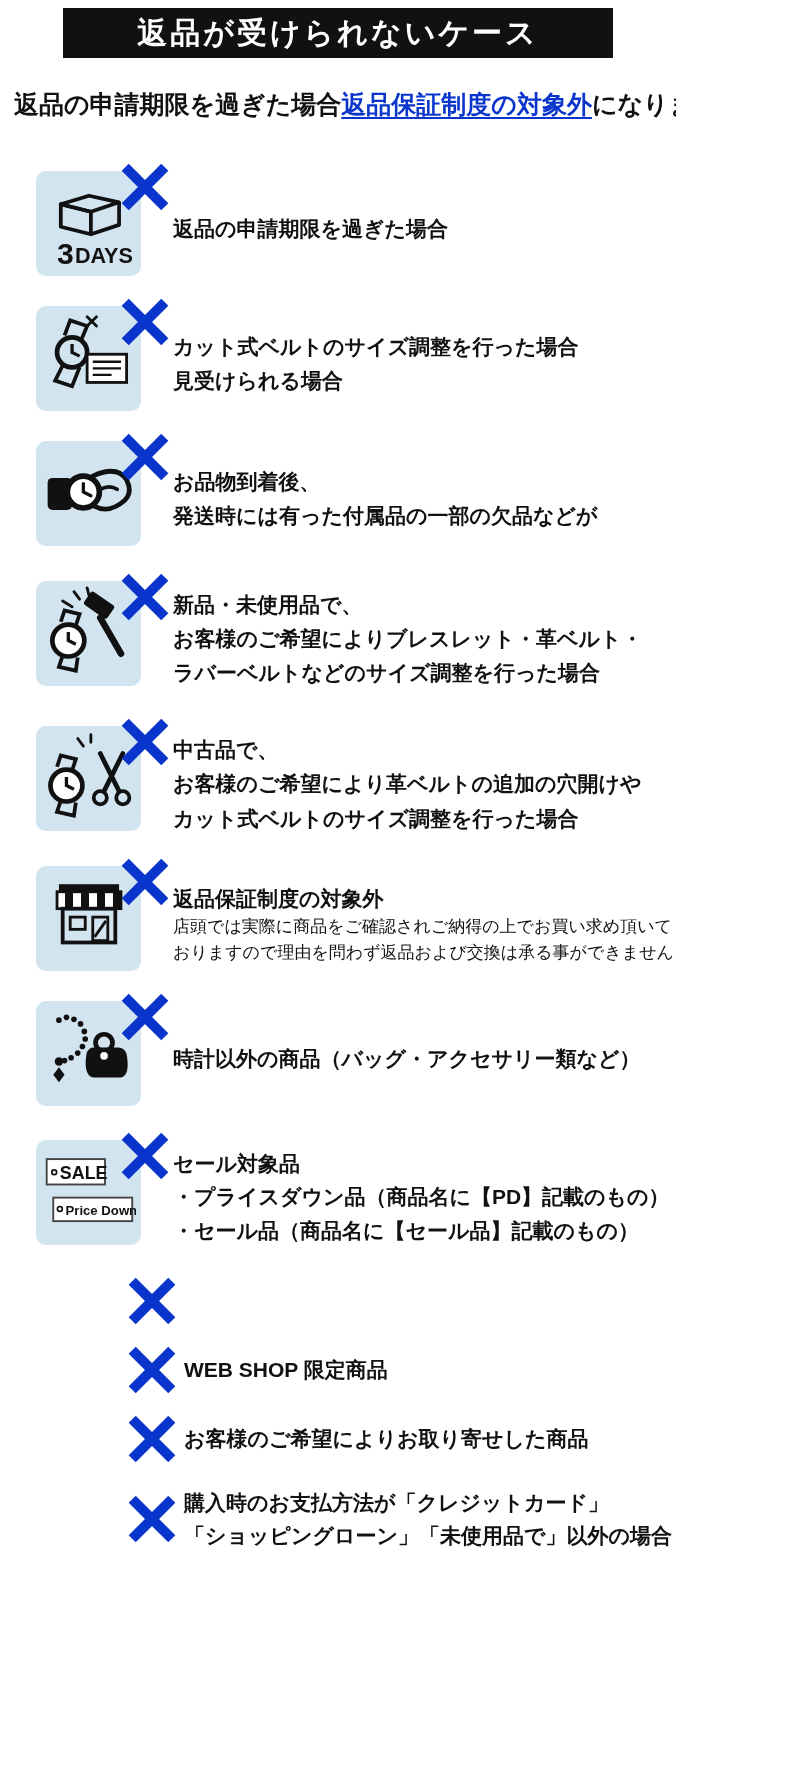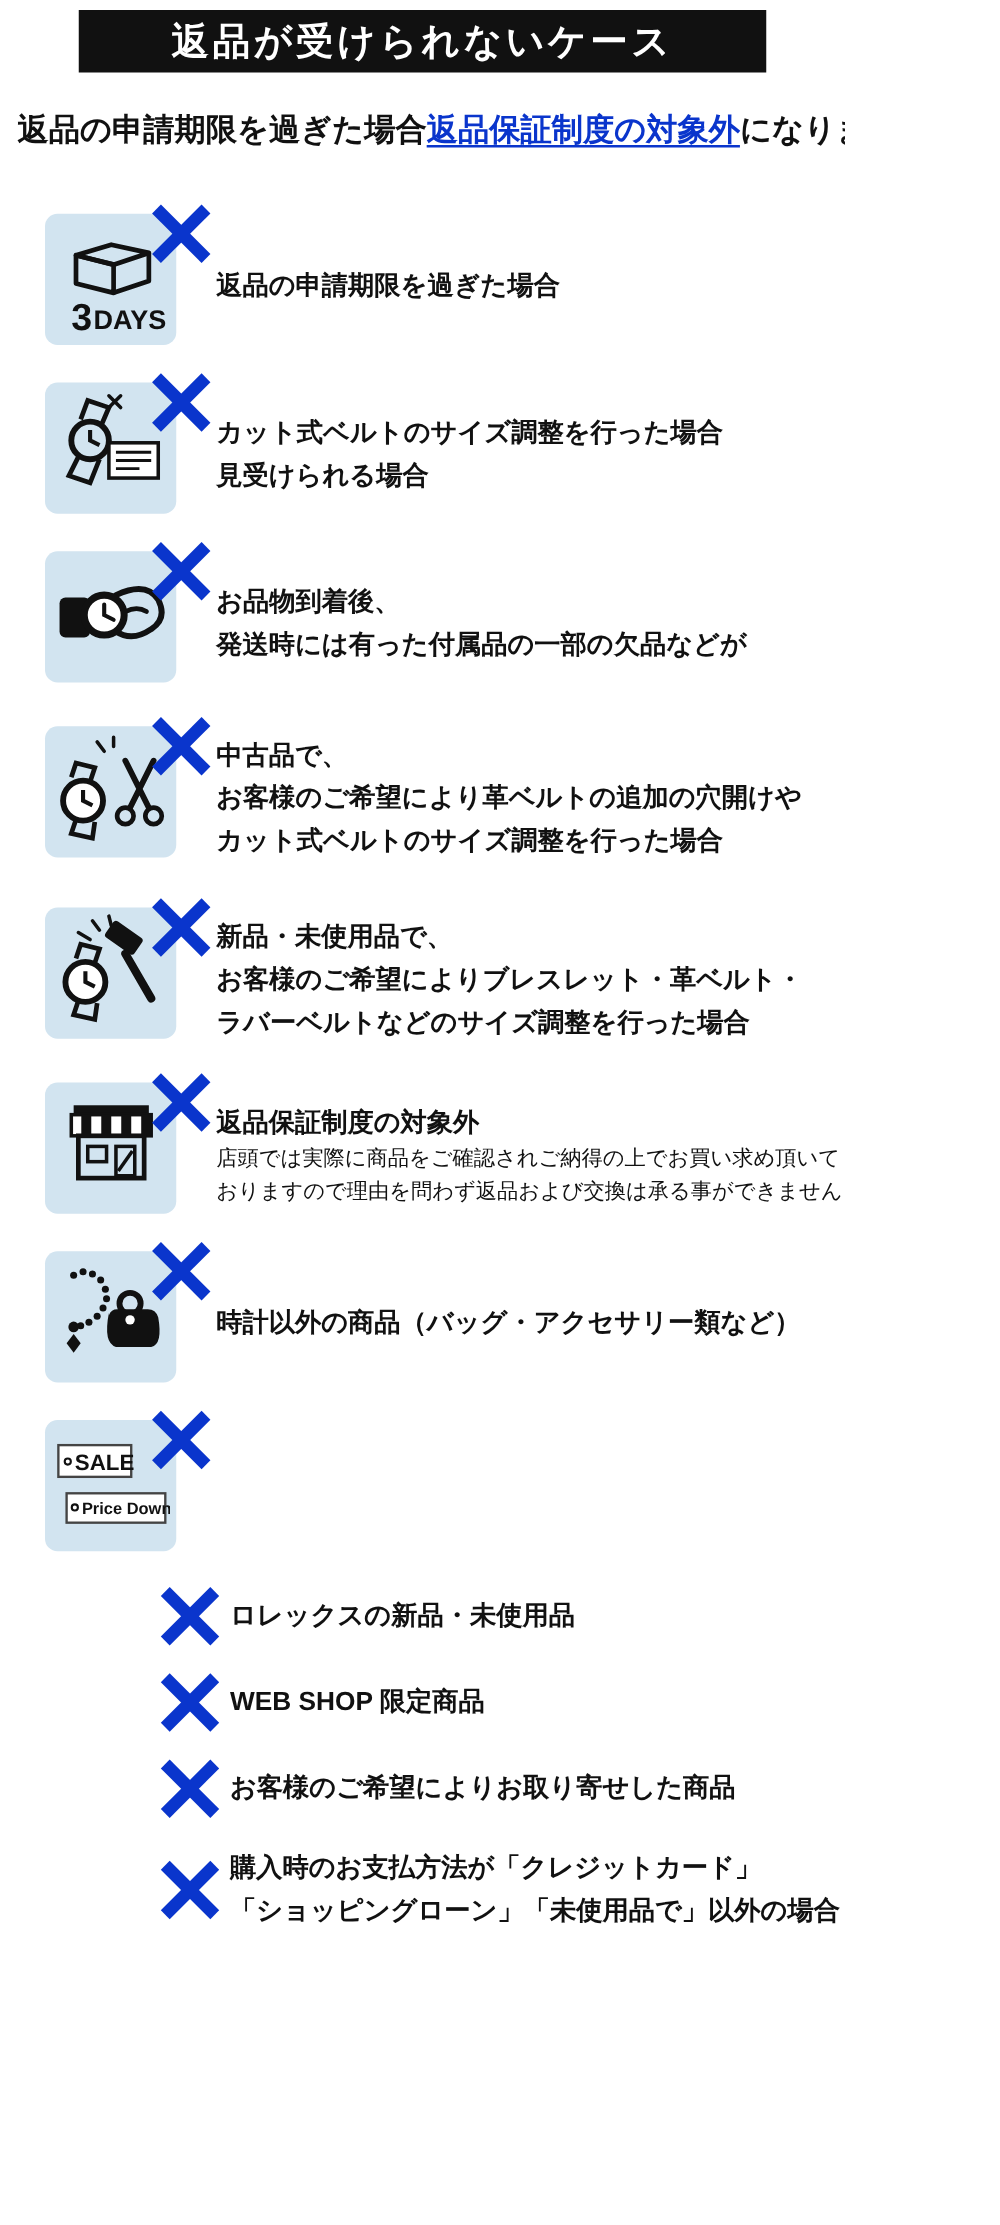--- a/index.html
+++ b/index.html
@@ -199,20 +199,46 @@
         <div>お品物到着後、</div>
         <div>発送時には有った付属品の一部の欠品などが</div>
       </div>
     </div>
 
     <div class="row">
       <div class="icon-wrap">
         <div class="icon-box">
           <svg viewBox="0 0 100 100" aria-hidden="true">
             <g stroke="#111" stroke-width="3" fill="none" stroke-linecap="round">
+              <path d="M40 14 L34 6 M50 10 L48 2 M32 22 L22 16"></path>
+            </g>
+            <rect x="46" y="12" width="30" height="17" rx="3" transform="rotate(35 61 20)" fill="#111"></rect>
+            <path d="M62 34 L84 72" stroke="#111" stroke-width="7" stroke-linecap="round"></path>
+            <g fill="none" stroke="#111" stroke-width="4">
+              <path d="M20 38 L24 26 L40 30 L36 42"></path>
+              <circle cx="28" cy="58" r="17" stroke-width="5" fill="#fff"></circle>
+              <path d="M28 49 L28 58 L36 62" stroke-width="3.5"></path>
+              <path d="M22 74 L18 86 L36 90 L38 76"></path>
+            </g>
+          </svg>
+        </div>
+        <div class="xmark"></div>
+      </div>
+      <div class="text">
+        <div>新品・未使用品で、</div>
+        <div>お客様のご希望によりブレスレット・革ベルト・</div>
+        <div>ラバーベルトなどのサイズ調整を行った場合</div>
+      </div>
+    </div>
+
+    <div class="row">
+      <div class="icon-wrap">
+        <div class="icon-box">
+          <svg viewBox="0 0 100 100" aria-hidden="true">
+            <g stroke="#111" stroke-width="3" fill="none" stroke-linecap="round">
               <path d="M44 16 L38 8 M52 12 L52 4"></path>
             </g>
             <g stroke="#111" stroke-width="5" fill="none" stroke-linecap="round">
               <path d="M62 24 L82 64 M86 24 L66 64"></path>
             </g>
             <circle cx="62" cy="71" r="7" fill="none" stroke="#111" stroke-width="4"></circle>
             <circle cx="86" cy="71" r="7" fill="none" stroke="#111" stroke-width="4"></circle>
             <g fill="none" stroke="#111" stroke-width="4">
               <path d="M16 38 L20 26 L36 30 L32 42"></path>
               <circle cx="26" cy="58" r="17" stroke-width="5" fill="#fff"></circle>
@@ -220,46 +246,20 @@
               <path d="M20 74 L16 86 L34 90 L36 76"></path>
             </g>
           </svg>
         </div>
         <div class="xmark"></div>
       </div>
       <div class="text">
         <div>中古品で、</div>
         <div>お客様のご希望により革ベルトの追加の穴開けや</div>
         <div>カット式ベルトのサイズ調整を行った場合</div>
-      </div>
-    </div>
-
-    <div class="row">
-      <div class="icon-wrap">
-        <div class="icon-box">
-          <svg viewBox="0 0 100 100" aria-hidden="true">
-            <g stroke="#111" stroke-width="3" fill="none" stroke-linecap="round">
-              <path d="M40 14 L34 6 M50 10 L48 2 M32 22 L22 16"></path>
-            </g>
-            <rect x="46" y="12" width="30" height="17" rx="3" transform="rotate(35 61 20)" fill="#111"></rect>
-            <path d="M62 34 L84 72" stroke="#111" stroke-width="7" stroke-linecap="round"></path>
-            <g fill="none" stroke="#111" stroke-width="4">
-              <path d="M20 38 L24 26 L40 30 L36 42"></path>
-              <circle cx="28" cy="58" r="17" stroke-width="5" fill="#fff"></circle>
-              <path d="M28 49 L28 58 L36 62" stroke-width="3.5"></path>
-              <path d="M22 74 L18 86 L36 90 L38 76"></path>
-            </g>
-          </svg>
-        </div>
-        <div class="xmark"></div>
-      </div>
-      <div class="text">
-        <div>新品・未使用品で、</div>
-        <div>お客様のご希望によりブレスレット・革ベルト・</div>
-        <div>ラバーベルトなどのサイズ調整を行った場合</div>
       </div>
     </div>
 
     <div class="row">
       <div class="icon-wrap">
         <div class="icon-box">
           <svg viewBox="0 0 100 100" aria-hidden="true">
             <rect x="18" y="13" width="64" height="8" fill="#111"></rect>
             <rect x="16" y="21" width="68" height="18" fill="#fff" stroke="#111" stroke-width="3"></rect>
             <rect x="24.5" y="21" width="8.5" height="18" fill="#111"></rect>
@@ -318,31 +318,33 @@
             <rect x="5" y="15" width="62" height="27" fill="#fff" stroke="#444" stroke-width="2"></rect>
             <circle cx="13" cy="29" r="2.6" fill="none" stroke="#111" stroke-width="1.8"></circle>
             <text x="19" y="36" font-size="19" font-weight="bold" fill="#111">SALE</text>
             <rect x="12" y="56" width="84" height="25" fill="#fff" stroke="#444" stroke-width="2"></rect>
             <circle cx="19" cy="68" r="2.6" fill="none" stroke="#111" stroke-width="1.8"></circle>
             <text x="25" y="74" font-size="14" font-weight="bold" fill="#111">Price Down</text>
           </svg>
         </div>
         <div class="xmark"></div>
       </div>
+      <div class="text">
+        <div class="title-line">セール対象品</div>
+        <div>・プライスダウン品（商品名に【PD】記載のもの）</div>
+        <div>・セール品（商品名に【セール品】記載のもの）</div>
+      </div>
     </div>
 
   </div>
 
   <div class="plain-rows">
 
     <div class="plain-row">
       <div class="xmark"></div>
-      <div class="text">
-        <div>ロレックスの新品・未使用品</div>
-      </div>
     </div>
 
     <div class="plain-row">
       <div class="xmark"></div>
       <div class="text">
         <div>WEB SHOP 限定商品</div>
       </div>
     </div>
 
     <div class="plain-row">

